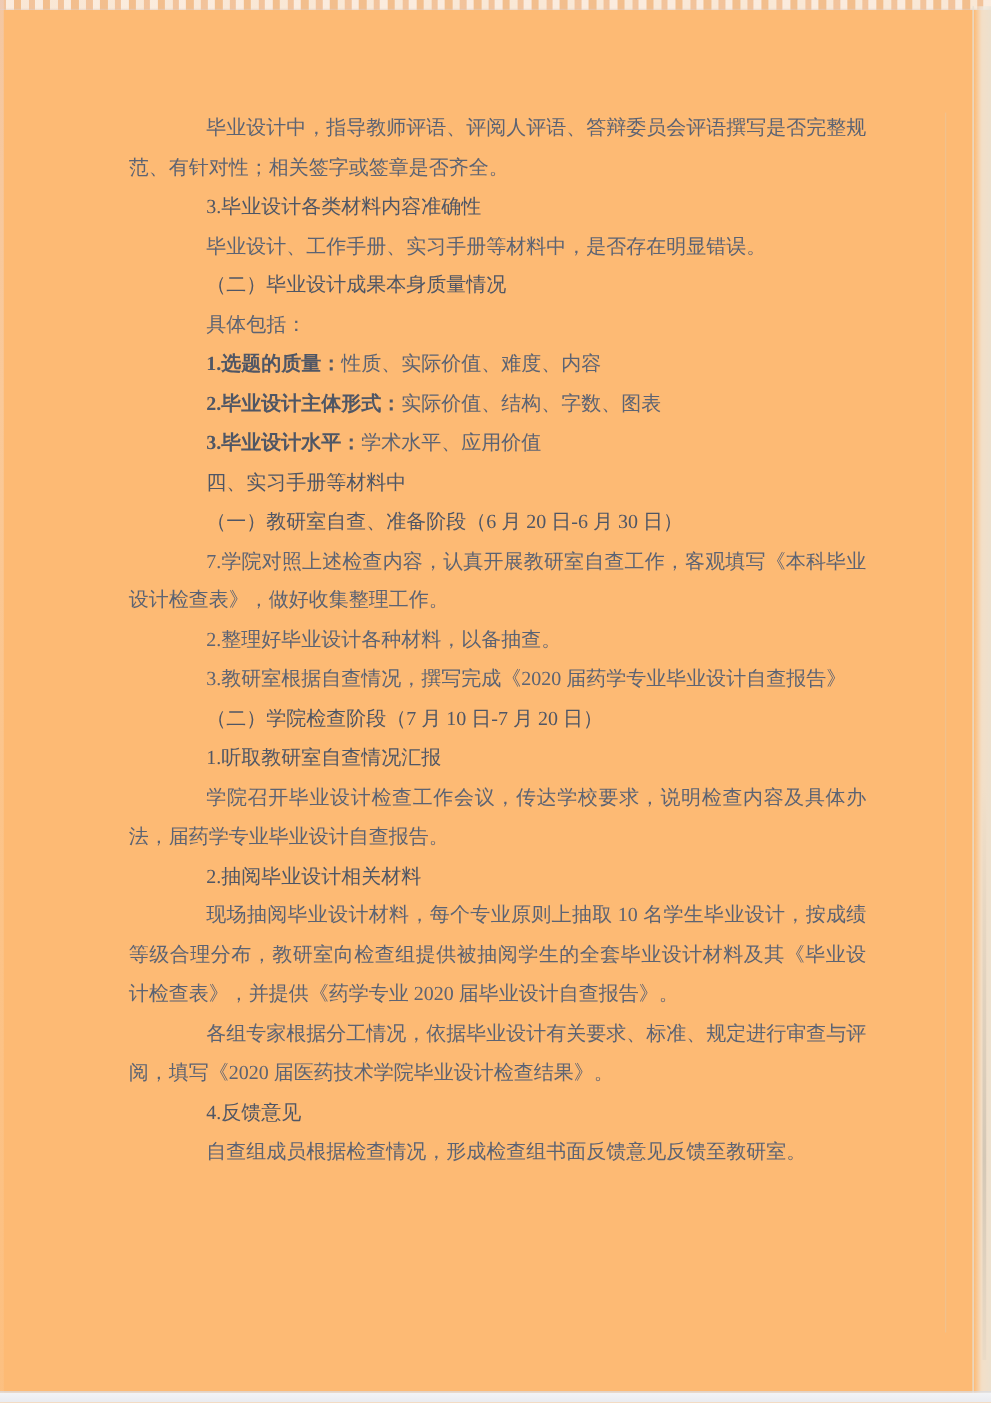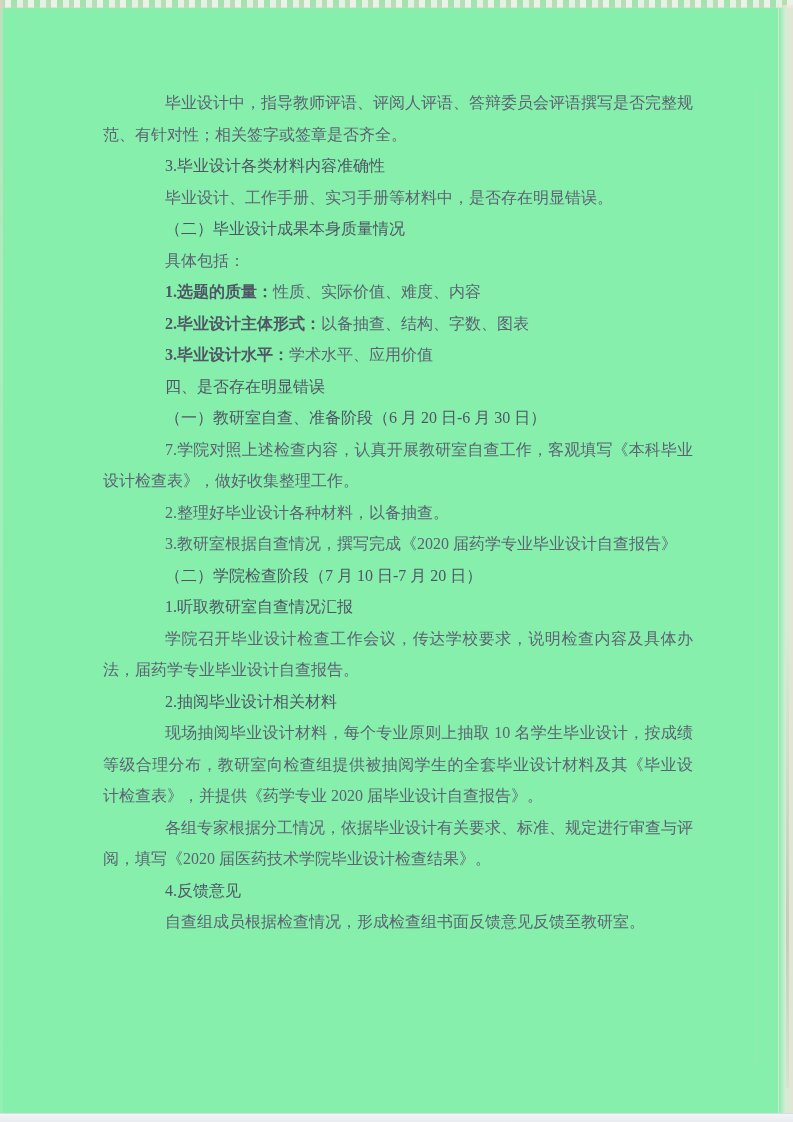--- a/index.html
+++ b/index.html
@@ -5,21 +5,21 @@
   html, body { margin: 0; padding: 0; }
   body {
     width: 793px; height: 1122px;
     position: relative;
     background: #fdfdfc;
     overflow: hidden;
     font-family: "Liberation Serif", "DejaVu Serif", serif;
   }
   .page {
     position: absolute; inset: 0;
-    background: #86efac;
+    background: #fdba74;
   }
   
   .content {
     position: absolute;
     left: 103px; top: 87px;
     width: 590px;
     font-size: 16px;
     line-height: 31.5px;
     color: #5c6373;
     text-align: justify;
@@ -85,23 +85,23 @@
 <body>
 
 <div class="page">
   <div class="content" id="doc-content">
       <p class="body"><span>毕业设计中，指导教师评语、评阅人评语、答辩委员会评语撰写是否完整规范、有针对性；相关签字或签章是否齐全。</span></p>
       <p class="heading"><span>3.毕业设计各类材料内容准确性</span></p>
       <p class="body"><span>毕业设计、工作手册、实习手册等材料中，是否存在明显错误。</span></p>
       <p class="heading"><span>（二）毕业设计成果本身质量情况</span></p>
       <p class="body"><span>具体包括：</span></p>
       <p class="body"><b>1.选题的质量：</b><span>性质、实际价值、难度、内容</span></p>
-      <p class="body"><b>2.毕业设计主体形式：</b><span>以备抽查、结构、字数、图表</span></p>
+      <p class="body"><b>2.毕业设计主体形式：</b><span>实际价值、结构、字数、图表</span></p>
       <p class="body"><b>3.毕业设计水平：</b><span>学术水平、应用价值</span></p>
-      <p class="heading"><span>四、是否存在明显错误</span></p>
+      <p class="heading"><span>四、实习手册等材料中</span></p>
       <p class="heading"><span>（一）教研室自查、准备阶段（6 月 20 日-6 月 30 日）</span></p>
       <p class="body"><span>7.学院对照上述检查内容，认真开展教研室自查工作，客观填写《本科毕业设计检查表》，做好收集整理工作。</span></p>
       <p class="body"><span>2.整理好毕业设计各种材料，以备抽查。</span></p>
       <p class="body"><span>3.教研室根据自查情况，撰写完成《2020 届药学专业毕业设计自查报告》</span></p>
       <p class="heading"><span>（二）学院检查阶段（7 月 10 日-7 月 20 日）</span></p>
       <p class="heading"><span>1.听取教研室自查情况汇报</span></p>
       <p class="body"><span>学院召开毕业设计检查工作会议，传达学校要求，说明检查内容及具体办法，届药学专业毕业设计自查报告。</span></p>
       <p class="heading"><span>2.抽阅毕业设计相关材料</span></p>
       <p class="body"><span>现场抽阅毕业设计材料，每个专业原则上抽取 10 名学生毕业设计，按成绩等级合理分布，教研室向检查组提供被抽阅学生的全套毕业设计材料及其《毕业设计检查表》，并提供《药学专业 2020 届毕业设计自查报告》。</span></p>
       <p class="body"><span>各组专家根据分工情况，依据毕业设计有关要求、标准、规定进行审查与评阅，填写《2020 届医药技术学院毕业设计检查结果》。</span></p>

